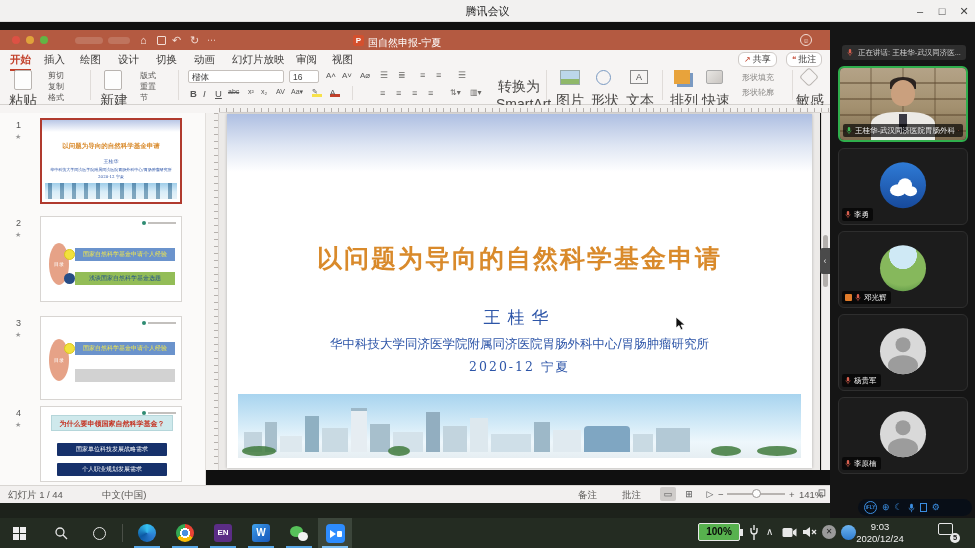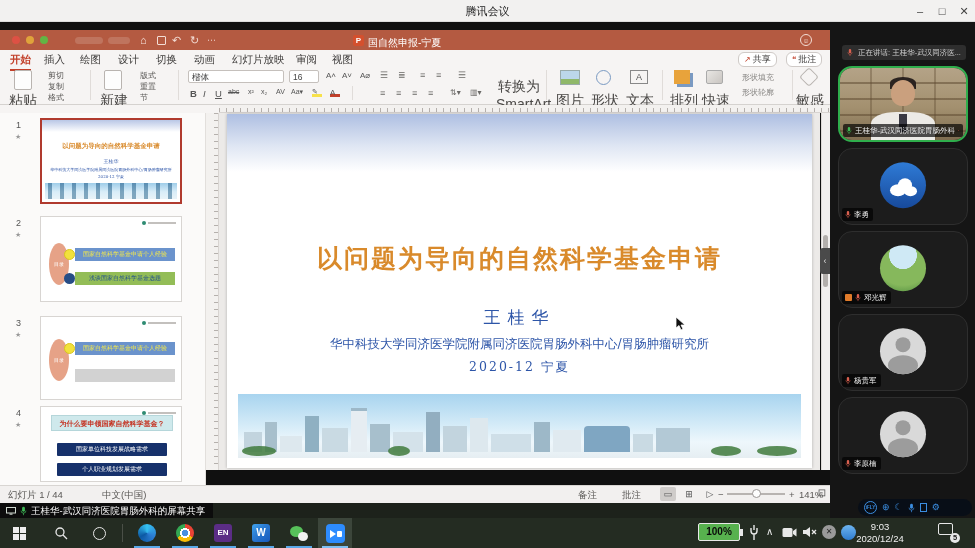--- a/index.html
+++ b/index.html
@@ -128,21 +128,21 @@
   #clock { left:845px; top:521px; width:70px; text-align:center; color:#f0f0f0; font-size:9.5px; line-height:12px; }
   #notif { left:938px; top:523px; width:20px; height:18px; }
   #notif .bubble { position:absolute; left:0; top:0; width:15px; height:12px; border:1.5px solid #e8e8e8; border-radius:2px; }
   #notif .badge { position:absolute; right:-2px; bottom:-2px; width:10px; height:10px; background:#e8e8e8; border-radius:50%; color:#1a1a1a; font-size:7.5px; font-weight:bold; text-align:center; line-height:10px; }
   .gray-x { width:14px; height:14px; background:#9a9a9a; border-radius:50%; color:#2a2a2a; font-size:8px; text-align:center; line-height:14px; }
   .blue-dot { width:15px; height:15px; background:linear-gradient(180deg,#6db4f0,#2f7cd0); border-radius:50%; }
 
   
   #sidebar { left:830px; top:22px; width:145px; height:496px; background:#151515; }
   #speaking-pill { left:842px; top:45px; width:124px; height:15px; background:#2e2e2e; border-radius:3px; color:#cfcfcf; font-size:7.5px; line-height:15px; padding-left:16px; white-space:nowrap; overflow:hidden; }
-  .vtile { left:838px; width:130px; background:#1c1c1c; border:1px solid #2e2e2e; border-radius:14px; overflow:hidden; }
+  .vtile { left:838px; width:130px; background:#1c1c1c; border:1px solid #2e2e2e; border-radius:6px; overflow:hidden; }
   .vtile.speaking { border:2px solid #2fae4c; }
   .name-tag { position:absolute; left:3px; bottom:3px; background:rgba(0,0,0,.68); border-radius:2px; color:#eee; font-size:7.5px; line-height:11px; padding:1px 4px 1px 3px; display:flex; align-items:center; gap:3px; max-width:120px; white-space:nowrap; overflow:hidden; }
   .avatar { position:absolute; left:50%; top:50%; transform:translate(-50%,-54%); width:46px; height:46px; border-radius:50%; background:#d9d9d9; overflow:hidden; }
   .avatar .head { position:absolute; left:50%; top:9px; transform:translateX(-50%); width:15px; height:15px; border-radius:50%; background:#9c9c9c; }
   .avatar .shoulders { position:absolute; left:50%; top:27px; transform:translateX(-50%); width:30px; height:20px; border-radius:50%; background:#9c9c9c; }
   .avatar.cloud { background:linear-gradient(180deg,#2f7bd6,#174a9c); }
   .avatar.cloud .c { position:absolute; background:#fff; border-radius:50%; }
   .avatar.nature { background:radial-gradient(circle at 50% 22%, #cfe9f5 0 32%, #86b85c 33% 70%, #4c8a3c 100%); }
   #speaker-video { position:absolute; inset:0; background:linear-gradient(180deg,#b4a387 0%,#a3906f 55%,#7e6c50 100%); }
   #speaker-video .shelf { position:absolute; left:0; top:0; width:100%; height:100%; background:repeating-linear-gradient(180deg, transparent 0 14px, rgba(90,70,45,.5) 14px 16px), repeating-linear-gradient(90deg, transparent 0 30px, rgba(90,70,45,.35) 30px 32px); }
@@ -366,32 +366,20 @@
   <div class="abs view-ico sel" style="left:660px;">▭</div>
   <div class="abs view-ico" style="left:681px;">⊞</div>
   <div class="abs view-ico" style="left:702px;">▷</div>
   <div class="abs st-item" style="left:718px;">−</div>
   <div class="abs" id="zoom-track"></div>
   <div class="abs" id="zoom-knob"></div>
   <div class="abs st-item" style="left:789px;">+</div>
   <div class="abs st-item" style="left:799px;">141%</div>
   <div class="abs view-ico" style="left:814px; top:486px; font-size:10px;">⊡</div>
 
-  <div class="abs" id="share-banner">
-    <svg width="10" height="8" viewBox="0 0 10 8">
-        <rect x="0.5" y="0.5" width="9" height="5.5" fill="none" stroke="#cfd8cf" stroke-width="1"></rect>
-        <rect x="3.5" y="6.5" width="3" height="1.2" fill="#cfd8cf"></rect>
-      </svg>
-    <svg width="7" height="10" viewBox="0 0 10 14" class="mic-svg" style="color:#3fba57;">
-        <rect x="3" y="1" width="4" height="7" rx="2" fill="currentColor"></rect>
-        <path d="M1.5 6.5a3.5 3.5 0 0 0 7 0" fill="none" stroke="currentColor"></path>
-        <line x1="5" y1="10" x2="5" y2="13" stroke="currentColor"></line>
-      </svg>
-    <span>王桂华-武汉同济医院胃肠外科的屏幕共享</span>
-  </div>
 
   <div class="abs" id="taskbar"></div>
   <div class="abs tb-item" style="left:2px;">
       <div class="win-logo">
         <div></div>
         <div></div>
         <div></div>
         <div></div>
       </div>
     </div>

